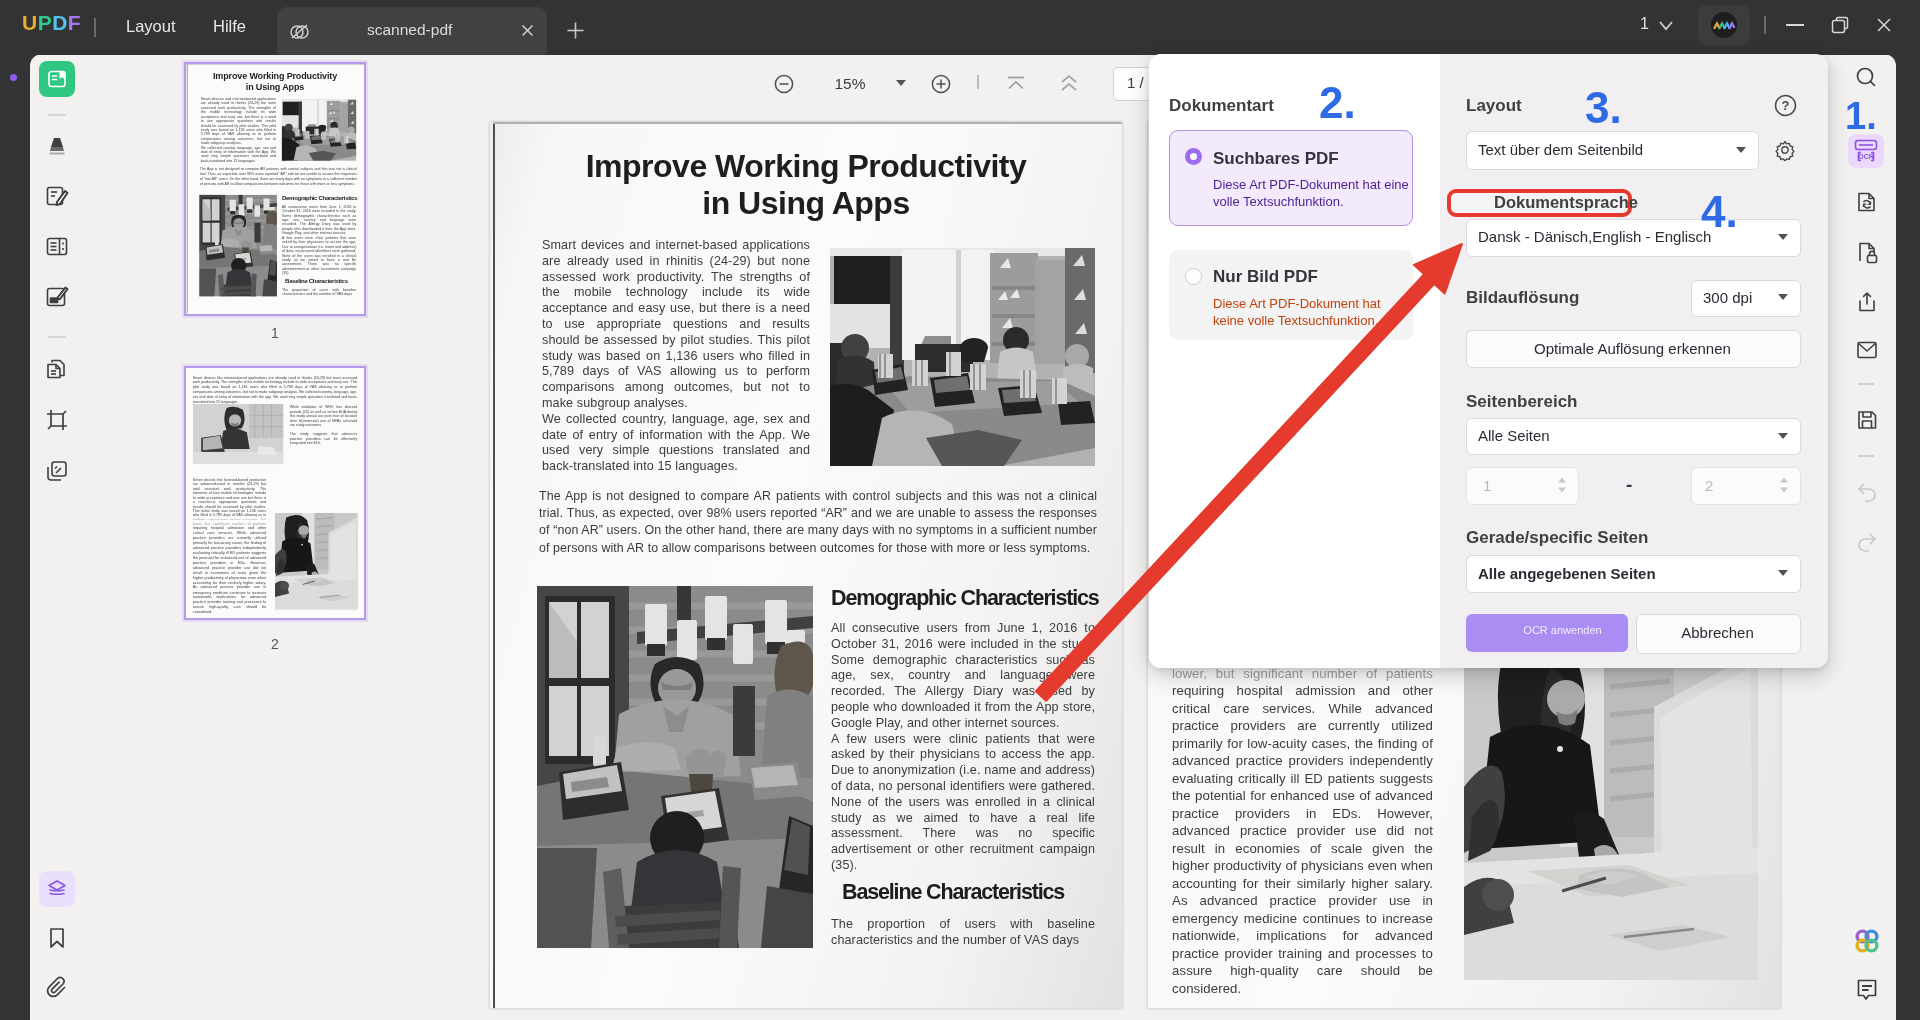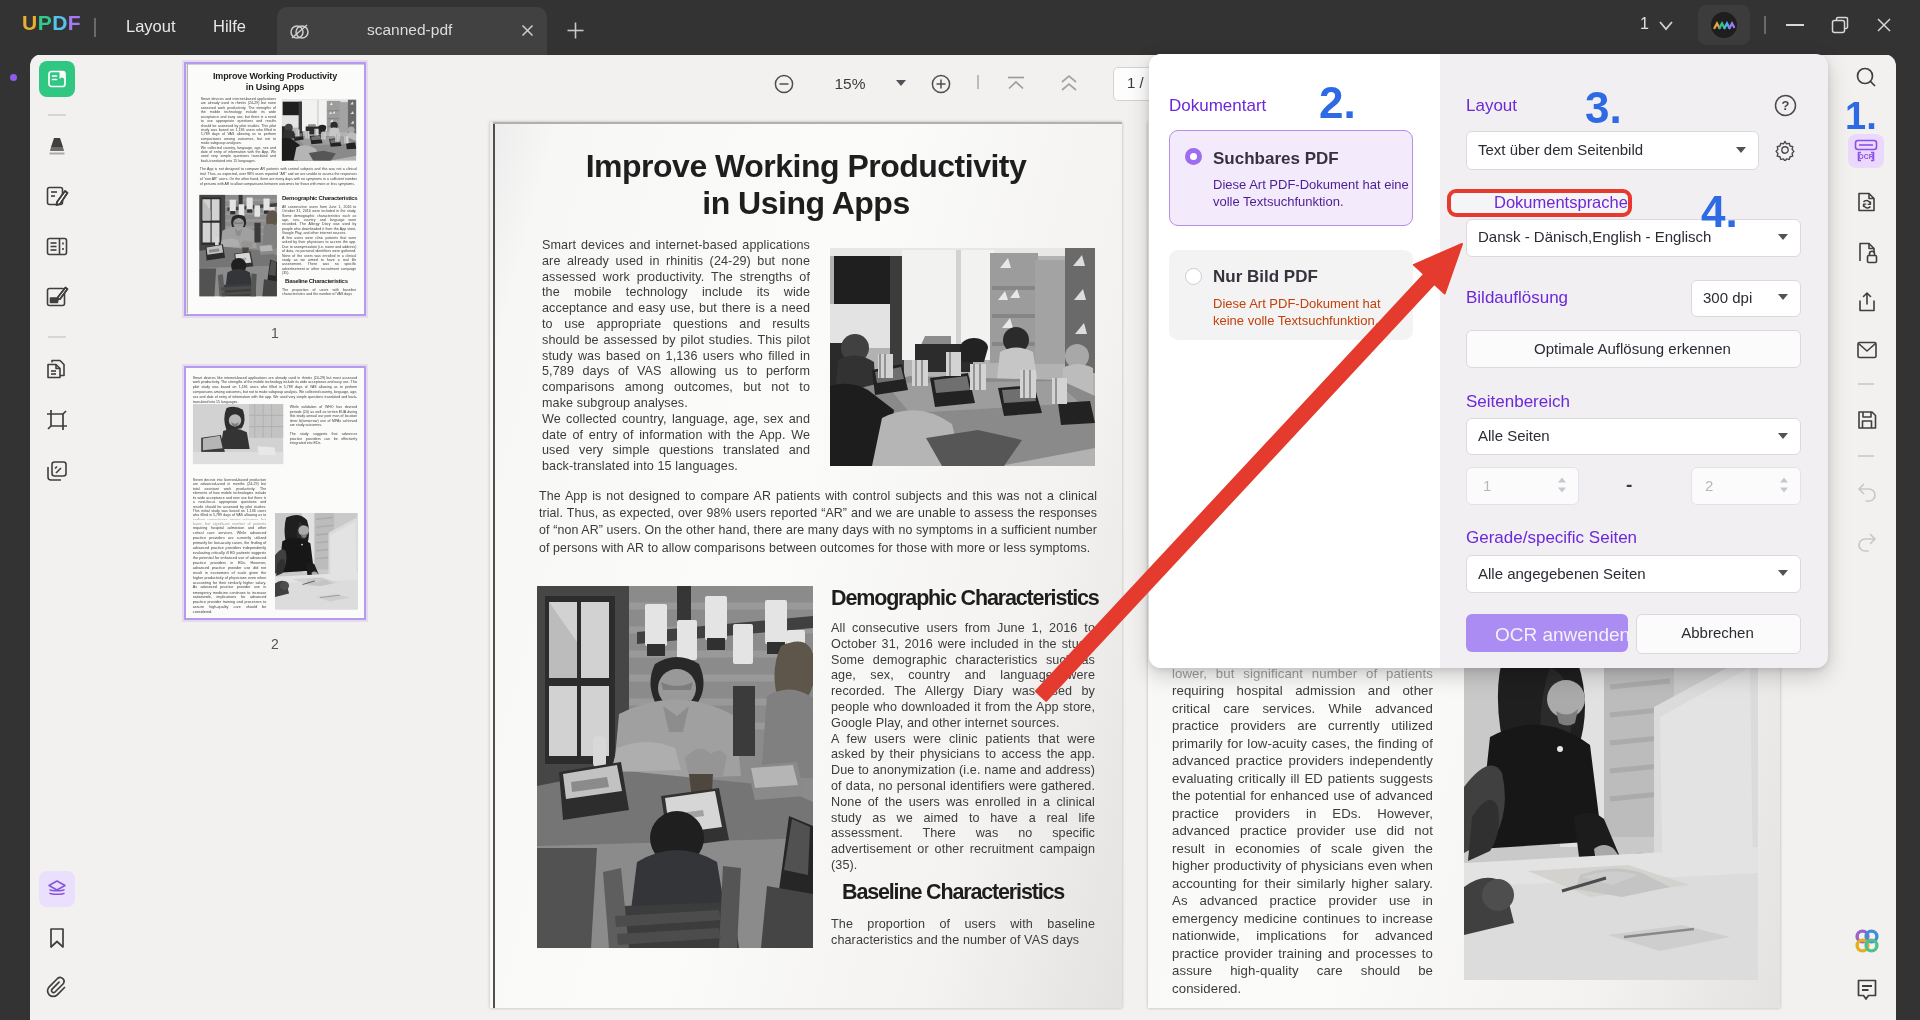--- a/index.html
+++ b/index.html
@@ -20,21 +20,21 @@
   .thumblabel{left:186px;width:178px;text-align:center;font-size:14px;color:#555;}
   
   .page{width:632px;height:886px;background:linear-gradient(105deg,#ececec 0%,#f7f7f6 8%,#fbfbfa 45%,#f3f2f1 78%,#e3e2e1 100%);overflow:hidden;}
   .pg-inner{position:absolute;left:0;top:0;width:632px;height:886px;}
   .ptxt{position:absolute;font-size:12.6px;line-height:15.8px;text-align:justify;color:#3c3c3c;letter-spacing:0.1px;}
   .ptxt2{position:absolute;font-size:12.4px;line-height:17.2px;text-align:justify;color:#3a3a3a;letter-spacing:0.1px;}
   .phead{position:absolute;font-weight:bold;color:#1d1d1d;font-size:21.5px;letter-spacing:-1.15px;white-space:nowrap;}
   
   #dialog{left:1149px;top:54px;width:679px;height:614px;border-radius:12px;background:#f1eff2;box-shadow:0 8px 22px rgba(0,0,0,0.18), 0 2px 6px rgba(0,0,0,0.10);}
   #dlgleft{left:0;top:0;width:291px;height:614px;background:#ffffff;border-radius:12px 0 0 12px;}
-  .dlabel{font-weight:normal;color:#6d28d9;font-size:17px;}
+  .dlabel{font-weight:bold;color:#404040;font-size:17px;}
   .dd{background:#fff;border:1px solid #dbd9de;border-radius:6px;}
   .ddtext{font-size:15px;color:#2c2a33;}
   .caret{width:0;height:0;border-left:5.5px solid transparent;border-right:5.5px solid transparent;border-top:6.5px solid #555058;}
   .blue{color:#2d6ae3;font-weight:bold;font-size:44px;font-family:"Liberation Sans",sans-serif;}
 </style></head>
 <body>
 <div class="abs" id="surface"></div>
 <div class="abs" id="topbar"></div>
 <div class="abs" id="logo"><span class="u">U</span><span class="p">P</span><span class="d">D</span><span class="f">F</span></div>
 <div class="abs" style="left:94px;top:18px;width:1.5px;height:19px;background:#6a6a6a;"></div>
@@ -698,24 +698,24 @@
     </svg>
  <div class="abs" style="left:477px;top:420px;font-weight:bold;font-size:19px;color:#3a3740;">-</div>
  <div class="abs dd" style="left:542px;top:413px;width:108px;height:36px;background:#fcfbfc;border-color:#e4e2e6;"></div>
  <div class="abs" style="left:556px;top:423px;font-size:15px;color:#b9b6be;">2</div>
  <svg class="abs" style="left:629px;top:421px" width="12" height="20" viewBox="0 0 12 20">
       <path d="M6 2.5 L10 7.5 H2 Z" fill="#c9c6cd"></path>
       <path d="M6 17.5 L2 12.5 H10 Z" fill="#c9c6cd"></path>
     </svg>
  <div class="abs dlabel" style="left:317px;top:474px;">Gerade/specific Seiten</div>
  <div class="abs dd" style="left:317px;top:501px;width:333px;height:36px;"></div>
- <div class="abs ddtext" style="left:329px;top:511px;">Alle angegebenen Seiten</div>
+ <div class="abs ddtext" style="left:329px;top:511px;font-weight:bold;">Alle angegebenen Seiten</div>
  <div class="abs caret" style="left:629px;top:516px;"></div>
  <div class="abs" style="left:317px;top:560px;width:162px;height:38px;background:#ab8cf2;border-radius:6px;"></div>
- <div class="abs" style="left:317px;top:570px;width:193px;text-align:center;font-size:19px;color:#f4f0fd;">OCR anwenden</div>
+ <div class="abs" style="left:317px;top:570px;width:193px;text-align:center;font-size:11px;color:#f4f0fd;">OCR anwenden</div>
  <div class="abs dd" style="left:487px;top:560px;width:163px;height:38px;background:#fcfbfc;"></div>
  <div class="abs ddtext" style="left:487px;top:570px;width:163px;text-align:center;">Abbrechen</div>
 </div>
 
 <svg class="abs" style="left:1020px;top:225px;pointer-events:none;" width="460" height="490" viewBox="0 0 460 490">
   <path d="M15.9 466.2 L404.2 49.3 L393.9 39.8 L442 19 L424.7 68.4 L414.4 58.9 L26.1 475.8 Z" fill="#e43b2e" stroke="#e43b2e" stroke-linejoin="round" stroke-width="2"></path>
 </svg>
 <div class="abs blue" style="left:1319px;top:78px;">2.</div>
 <div class="abs blue" style="left:1585px;top:83px;">3.</div>
 <div class="abs blue" style="left:1701px;top:187px;">4.</div>

